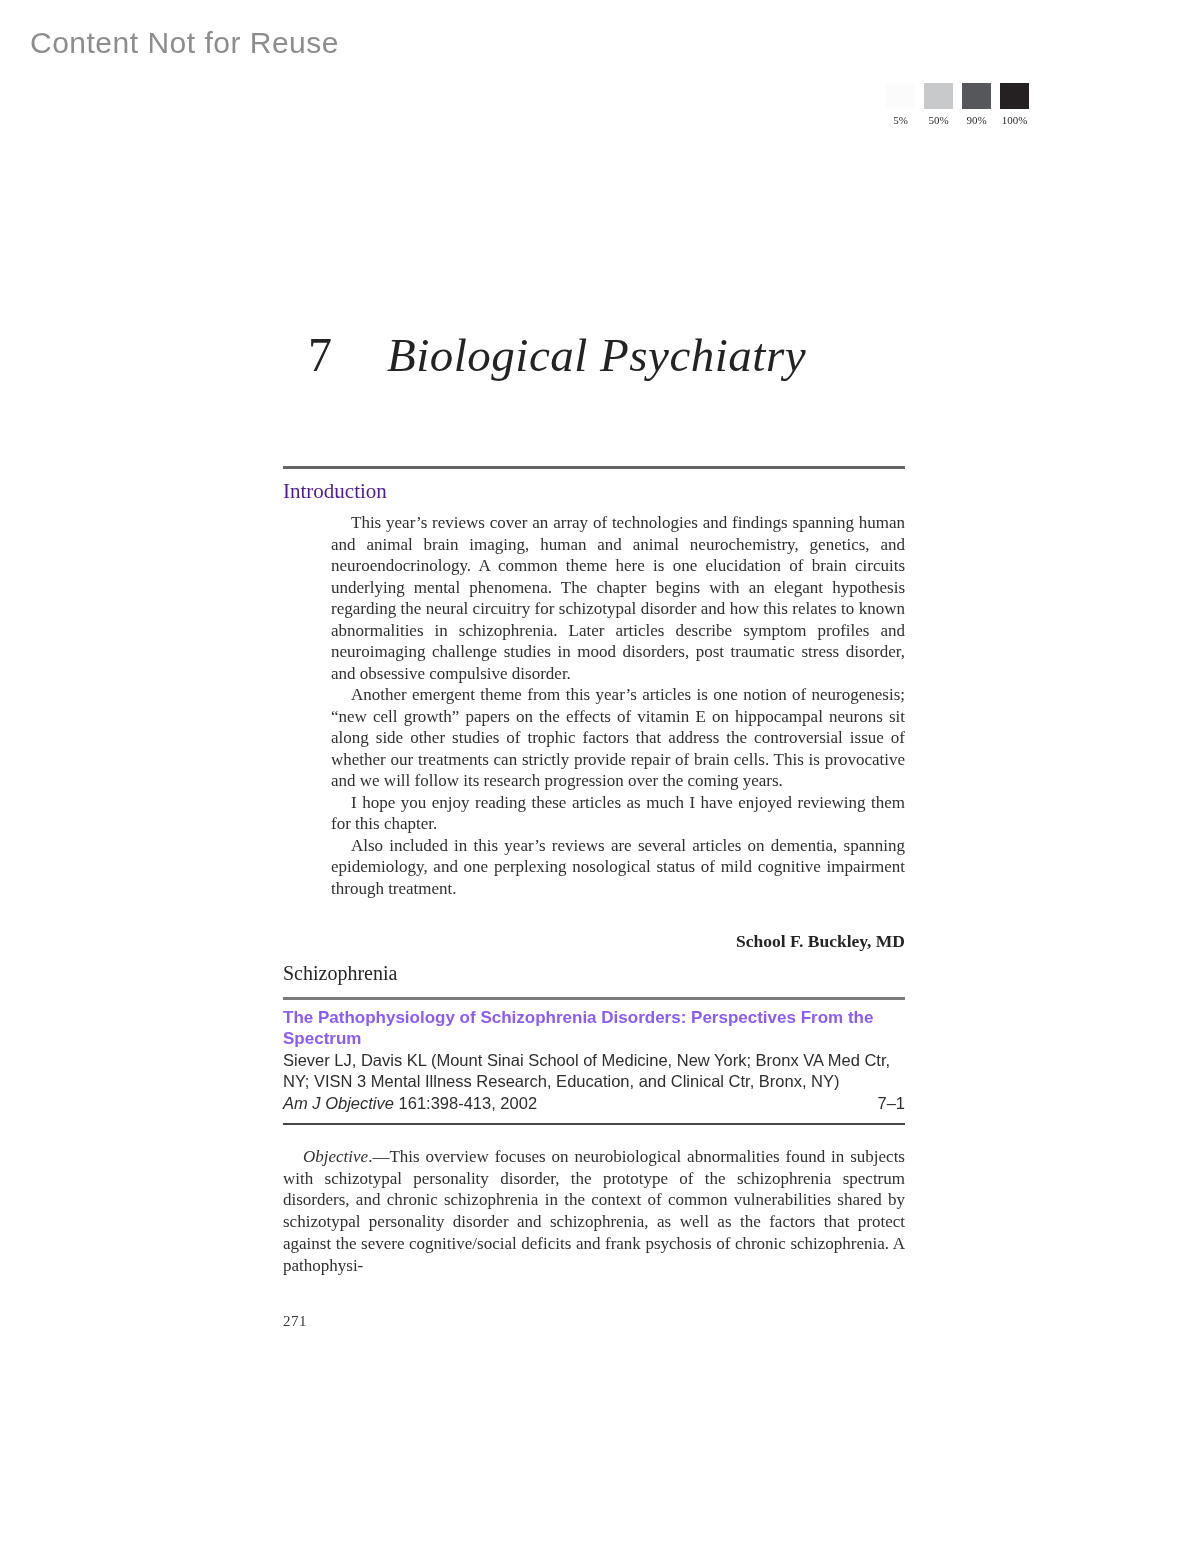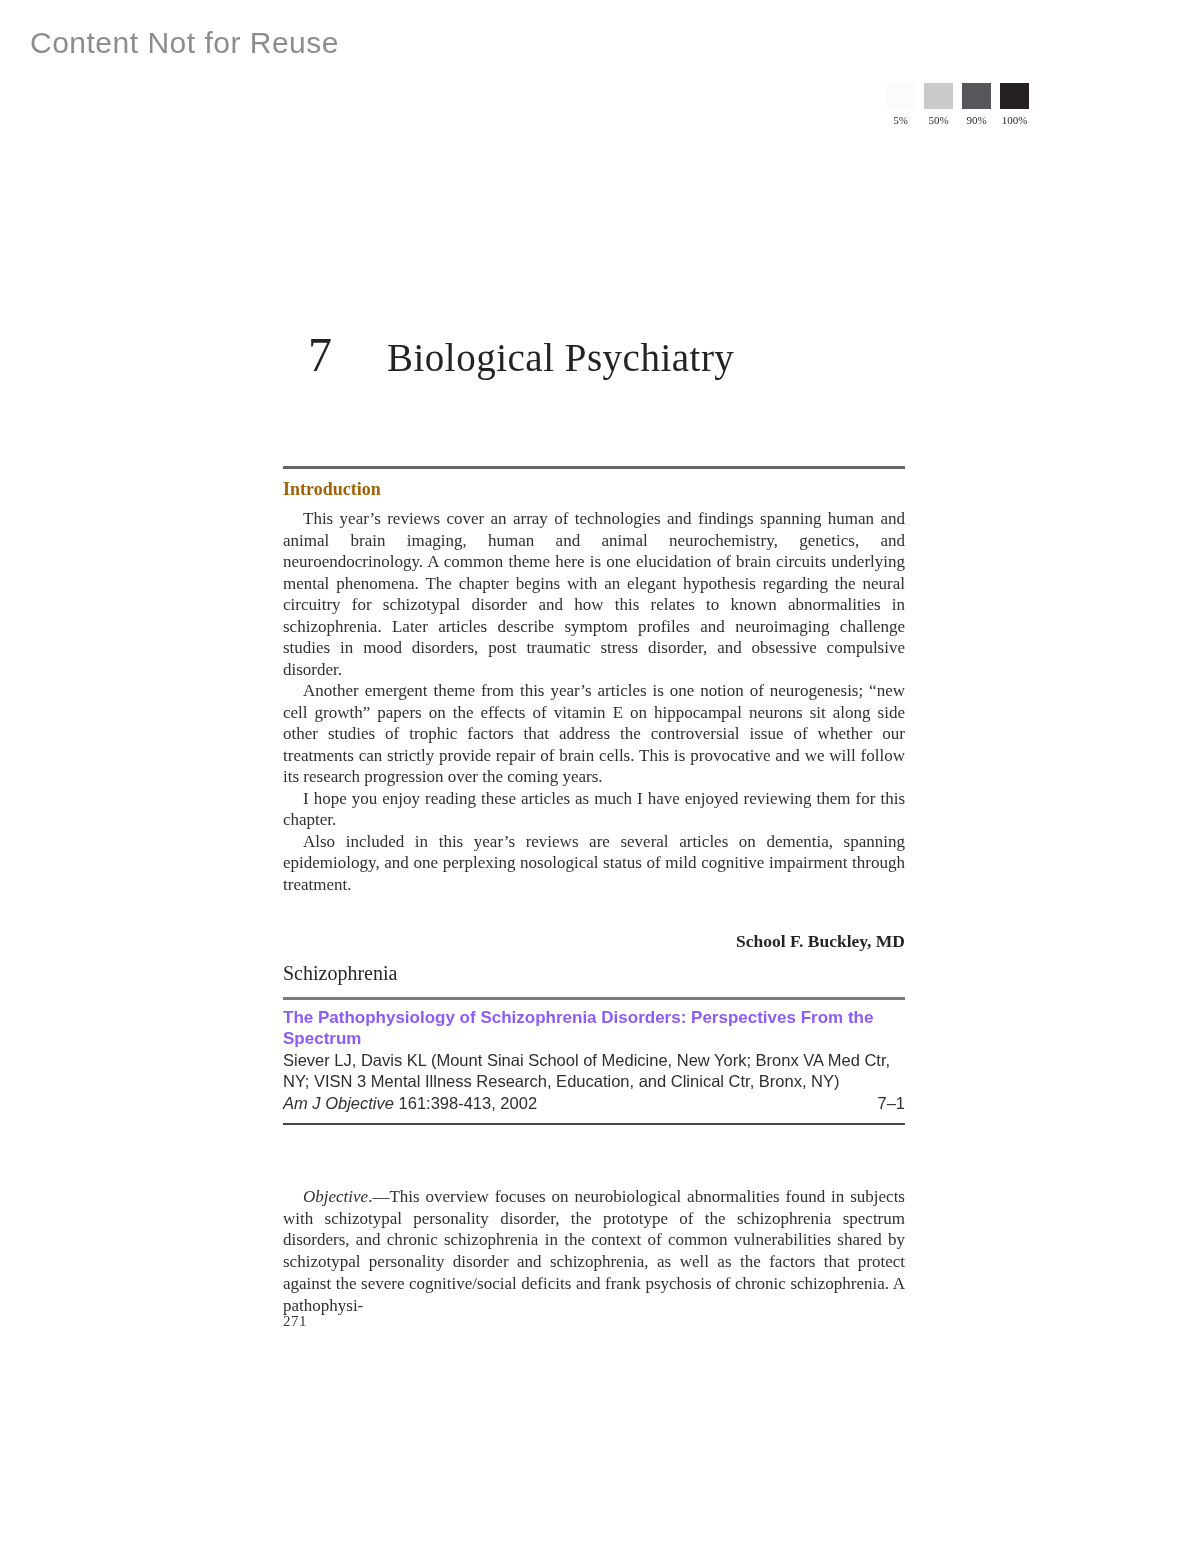--- a/index.html
+++ b/index.html
@@ -56,23 +56,24 @@
     top: 327px;
     display: flex;
     align-items: baseline;
     color: #232323;
   }
   .chapter-number {
     font-size: 48px;
     margin-left: 25px;
   }
   .chapter-title {
-    font-size: 39px;
+    font-size: 47px;
     margin-left: 55px;
     letter-spacing: 0.5px;
+    font-style: italic;
   }
 
   .rule-thick {
     border: none;
     height: 3px;
     background: #636567;
   }
   .rule-mid {
     border: none;
     height: 2.5px;
@@ -81,32 +82,32 @@
   .rule-thin {
     border: none;
     height: 2px;
     background: #48484a;
   }
 
   
   .intro-block { top: 466px; }
   .intro-heading {
     margin-top: 10px;
-    font-size: 18px;
-    font-weight: bold;
-    color: #a16207;
+    font-size: 21px;
+    font-weight: normal;
+    color: #4c1d95;
   }
   .body-text p {
     font-size: 17px;
     line-height: 21.5px;
     text-align: justify;
     text-indent: 20px;
     color: #303030;
   }
-  .intro-block .body-text { margin-top: 8px; }
+  .intro-block .body-text { margin-top: 8px; margin-left: 48px; }
 
   
   .signature {
     top: 931px;
     text-align: right;
     font-size: 17.5px;
     font-weight: bold;
     color: #252525;
   }
 
@@ -145,21 +146,20 @@
   .article-block .rule-thin { margin-top: 9px; }
 
   
   .abstract-block { top: 1146px; }
   .abstract-block p {
     font-size: 17px;
     line-height: 21.7px;
     text-align: justify;
     text-indent: 20px;
     color: #303030;
-    margin-top: 40px;
   }
 
   
   .page-number {
     position: absolute;
     left: 283px;
     width: 622px;
     top: 1313px;
     text-align: left;
     font-size: 15px;

